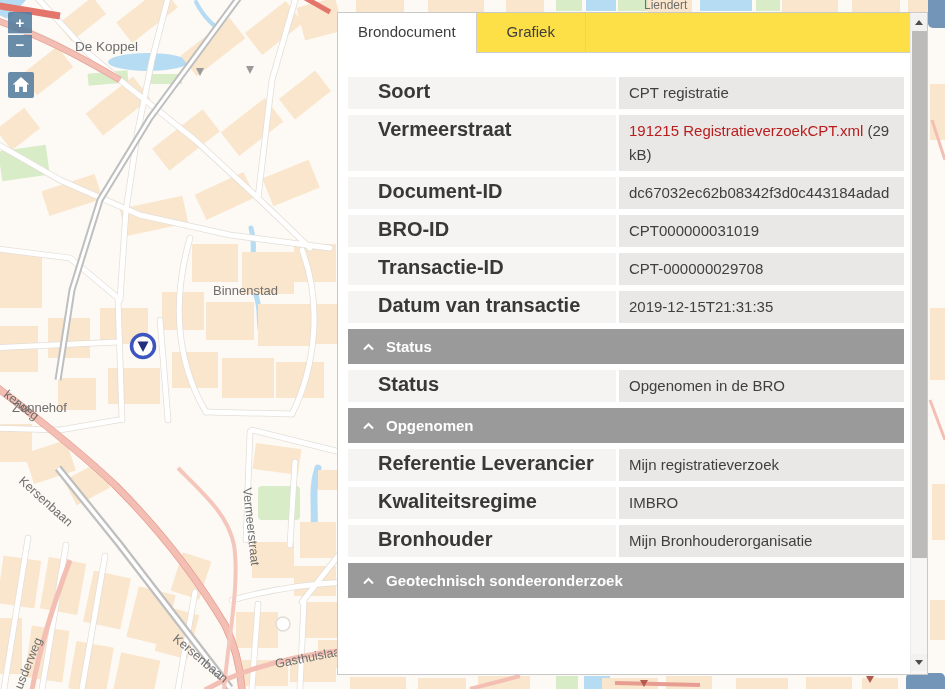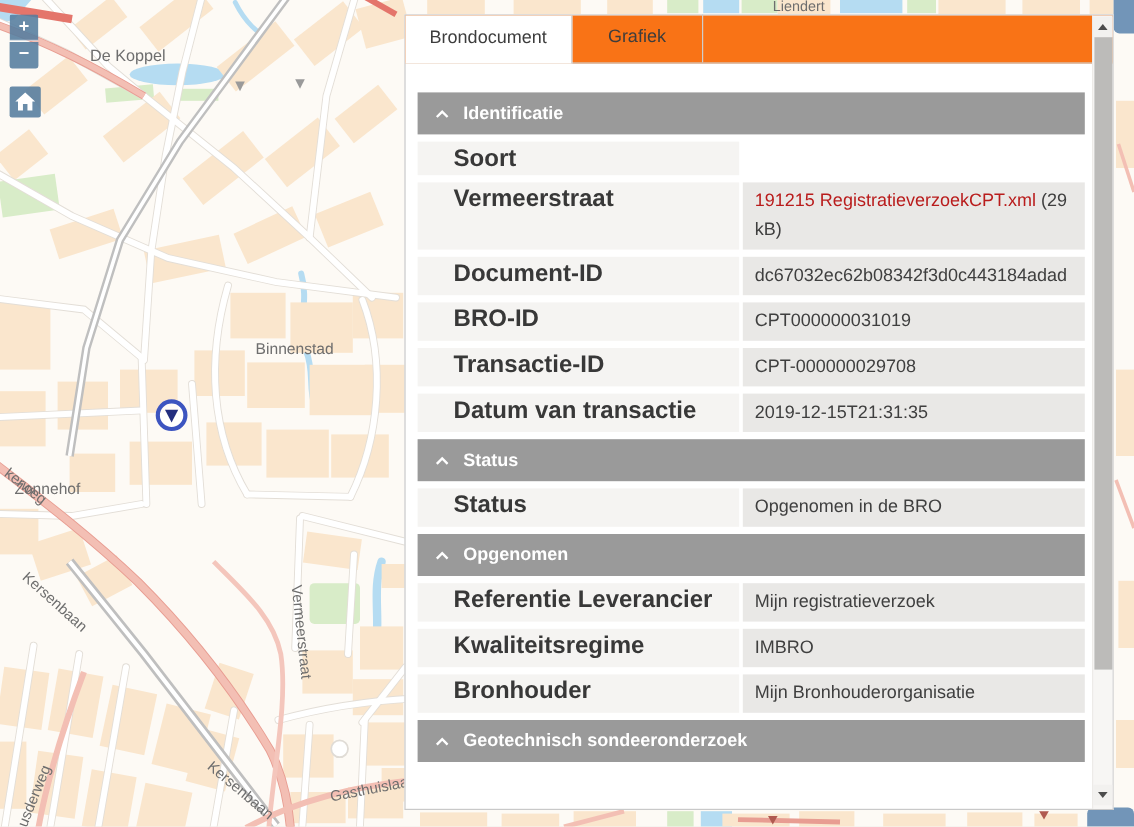--- a/index.html
+++ b/index.html
@@ -24,22 +24,22 @@
 
   
   .corner-tr{position:absolute;left:928px;top:0;width:17px;height:28px;background:#7295b8;
              border-radius:0 0 0 5px;z-index:1;}
   .corner-br{position:absolute;left:906px;top:673px;width:39px;height:16px;background:#7295b8;
              border-radius:5px 5px 0 0;z-index:1;}
 
   
   .panel{position:absolute;left:337px;top:12px;width:591px;height:663px;background:#fff;
          border:1px solid #c9c9c9;box-sizing:border-box;z-index:3;}
-  .tabbar{position:relative;height:39px;background:#f97316;border-bottom:1px solid #cfcdcb;
-          display:flex;align-items:flex-end;}
+  .tabbar{position:relative;height:39px;background:#fde047;border-bottom:1px solid #cfcdcb;
+          display:flex;}
   .tab{box-sizing:border-box;height:40px;line-height:38px;padding:0 20px;font-size:15px;
        color:#3d3d3d;border-right:1px solid #cfcdcb;cursor:pointer;white-space:nowrap;}
   .tab.active{background:#fff;margin-bottom:-1px;}
   .tab.inactive{padding:0 30px;}
 
   .content{position:absolute;top:39px;left:0;right:17px;bottom:0;overflow:hidden;
            padding:25px 0 0 10px;box-sizing:border-box;}
   .detail-table{width:556px;}
   .section-header{height:35px;background:#9a9a9a;color:#fff;display:flex;align-items:center;
                   margin-bottom:6px;cursor:pointer;}
@@ -292,31 +292,24 @@
   <div class="corner-br"></div>
 
   <div class="panel">
     <div class="tabbar">
       <div class="tab active">Brondocument</div>
       <div class="tab inactive">Grafiek</div>
     </div>
 
     <div class="content">
       <div class="detail-table">
-          <div class="section-header">
-            <span class="chev">
-              <svg width="11" height="8" viewBox="0 0 11 8">
-                <polyline points="1,6.5 5.5,2 10,6.5" fill="none" stroke="#ffffff" stroke-width="2"></polyline>
-              </svg>
-            </span>
-            <span class="section-title">Identificatie</span>
-          </div>
           <div class="row">
             <div class="cell-label">Soort</div>
             <div class="cell-gap"></div>
+            <div class="cell-value"><span>CPT registratie</span></div>
           </div>
           <div class="row">
             <div class="cell-label">Vermeerstraat</div>
             <div class="cell-gap"></div>
             <div class="cell-value"><a>191215 RegistratieverzoekCPT.xml</a><span> (29 kB)</span></div>
           </div>
           <div class="row">
             <div class="cell-label">Document-ID</div>
             <div class="cell-gap"></div>
             <div class="cell-value"><span>dc67032ec62b08342f3d0c443184adad</span></div>

